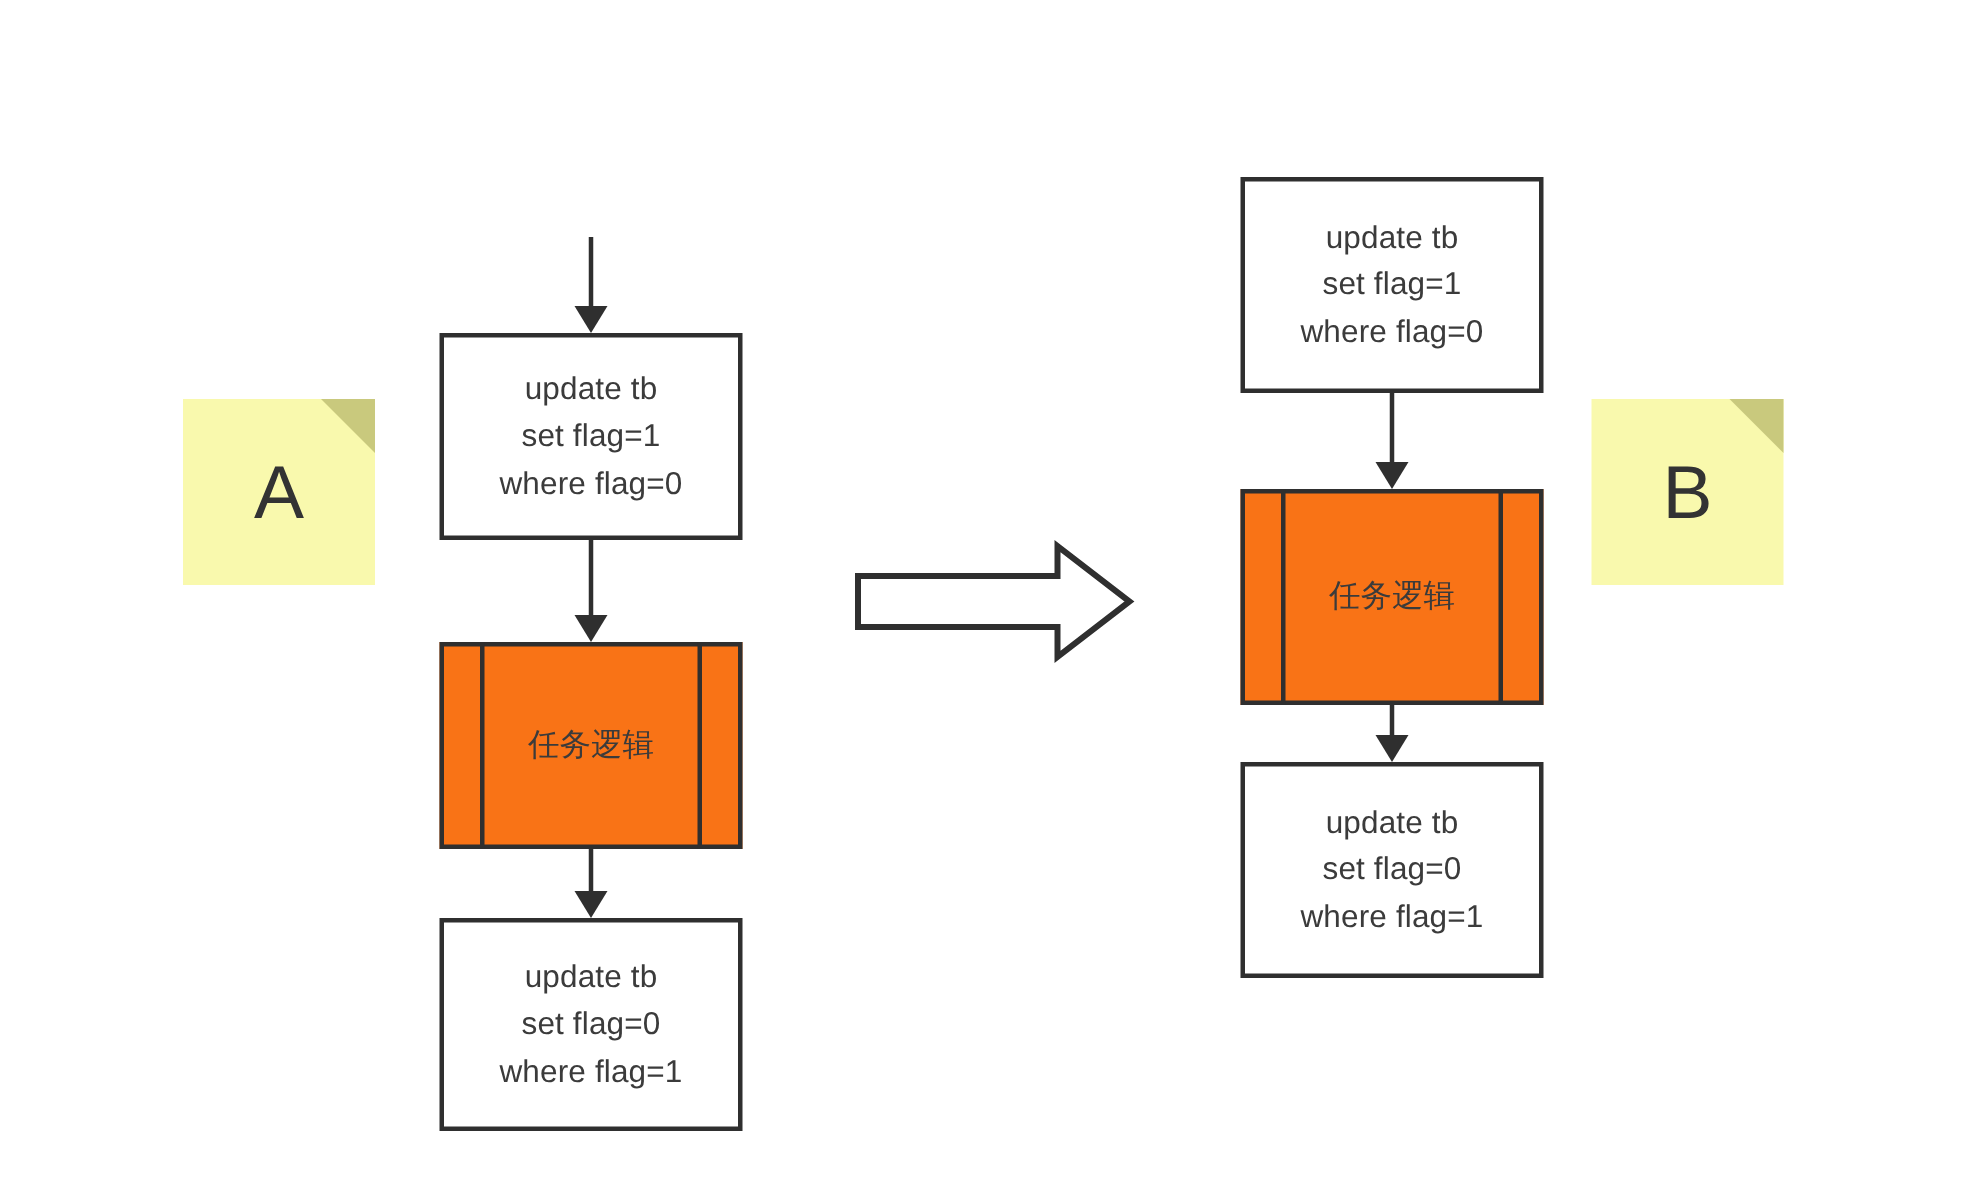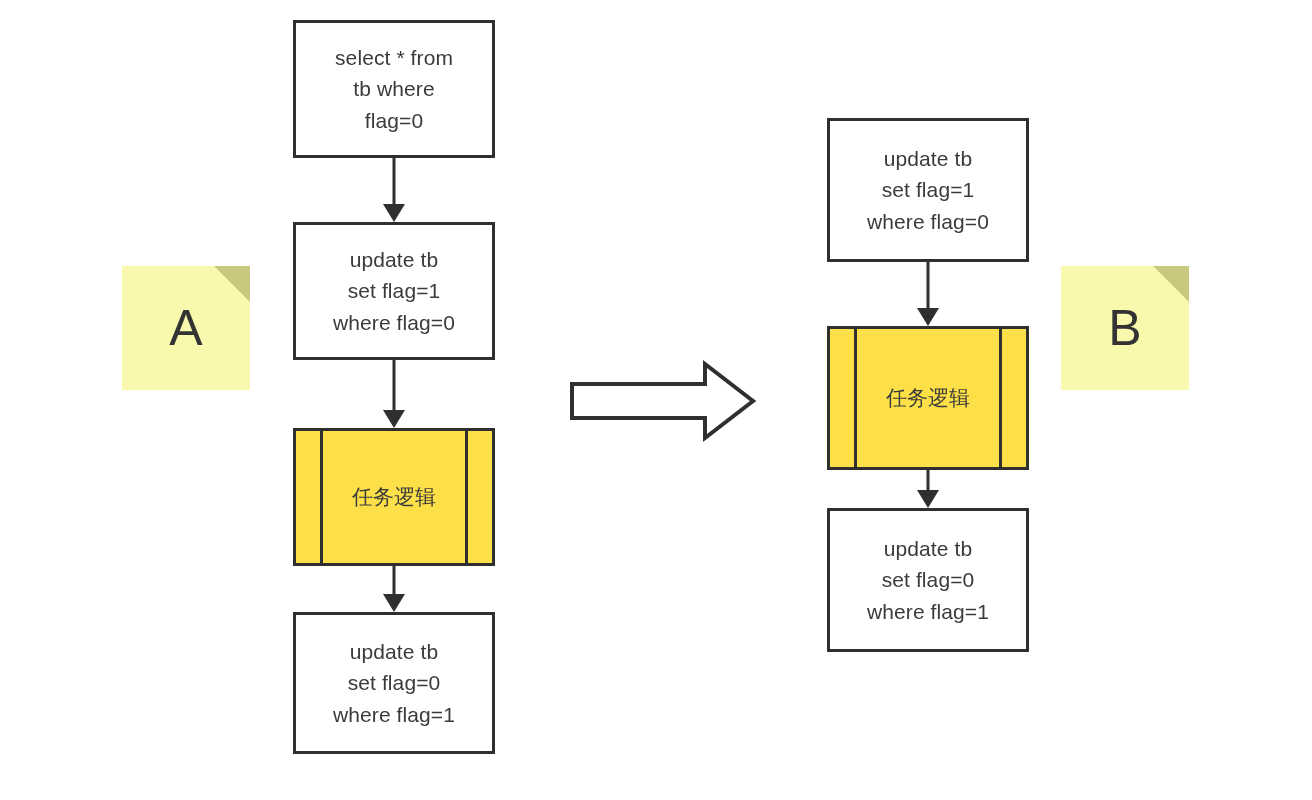--- a/index.html
+++ b/index.html
@@ -38,21 +38,21 @@
     line-height: 1.48;
     color: #3b3b3b;
     white-space: pre-line;
     letter-spacing: 0.1px;
   }
 
   
   .subproc {
     position: absolute;
     box-sizing: border-box;
-    background: #fde047;
+    background: #f97316;
     border: 3px solid #2f2f2f;
     padding-left: 48px;
   }
   .subproc .bar {
     position: absolute;
     top: -3px;
     bottom: -3px;
     width: 3px;
     background: #2f2f2f;
   }
@@ -121,25 +121,20 @@
 </head>
 <body>
 
 <div class="canvas">
 
   <div class="sticky" style="left:122px; top:266px; width:128px; height:124px;">
     <span class="fold"></span>
     <span class="letter">A</span>
   </div>
 
-  <div class="node" style="left:293px; top:20px; width:202px; height:138px;">
-    <span class="label">select * from
-tb where
-flag=0</span>
-  </div>
 
   <div class="conn" style="left:293px; top:158px; width:202px; height:64px;">
     <span class="stem" style="height:46px;"></span>
     <span class="head"></span>
   </div>
 
   <div class="node" style="left:293px; top:222px; width:202px; height:138px;">
     <span class="label">update tb
 set flag=1
 where flag=0</span>

